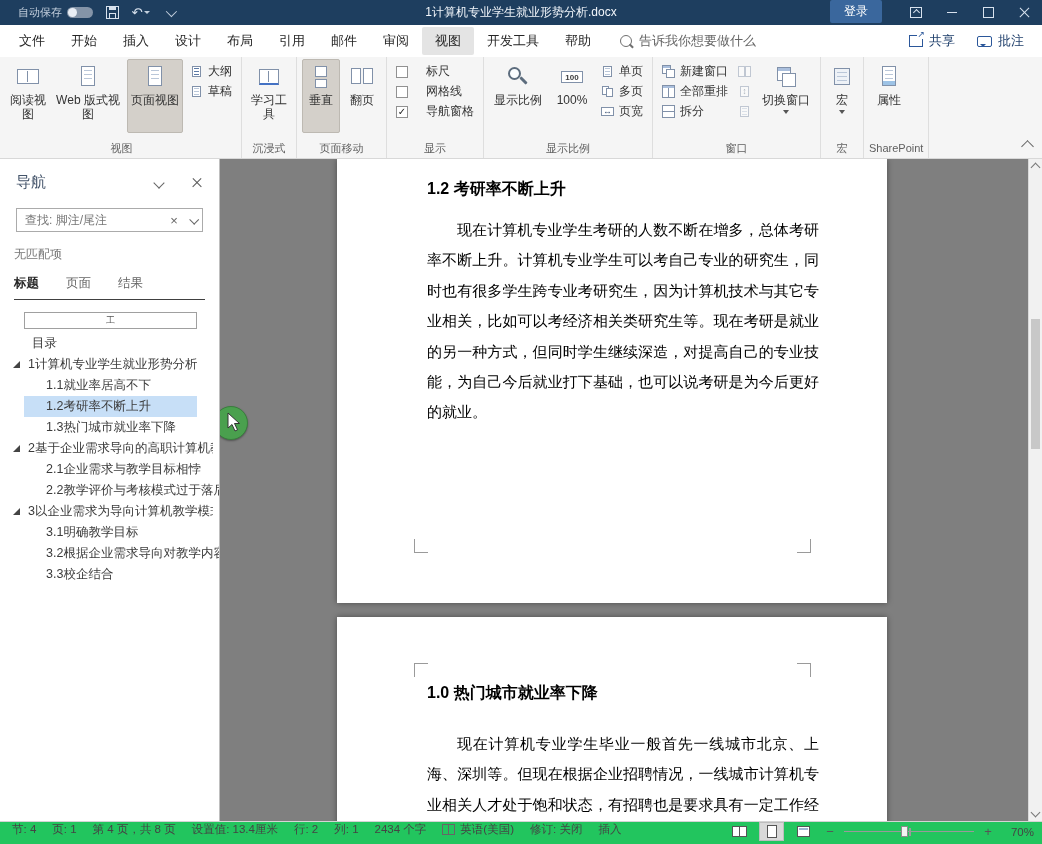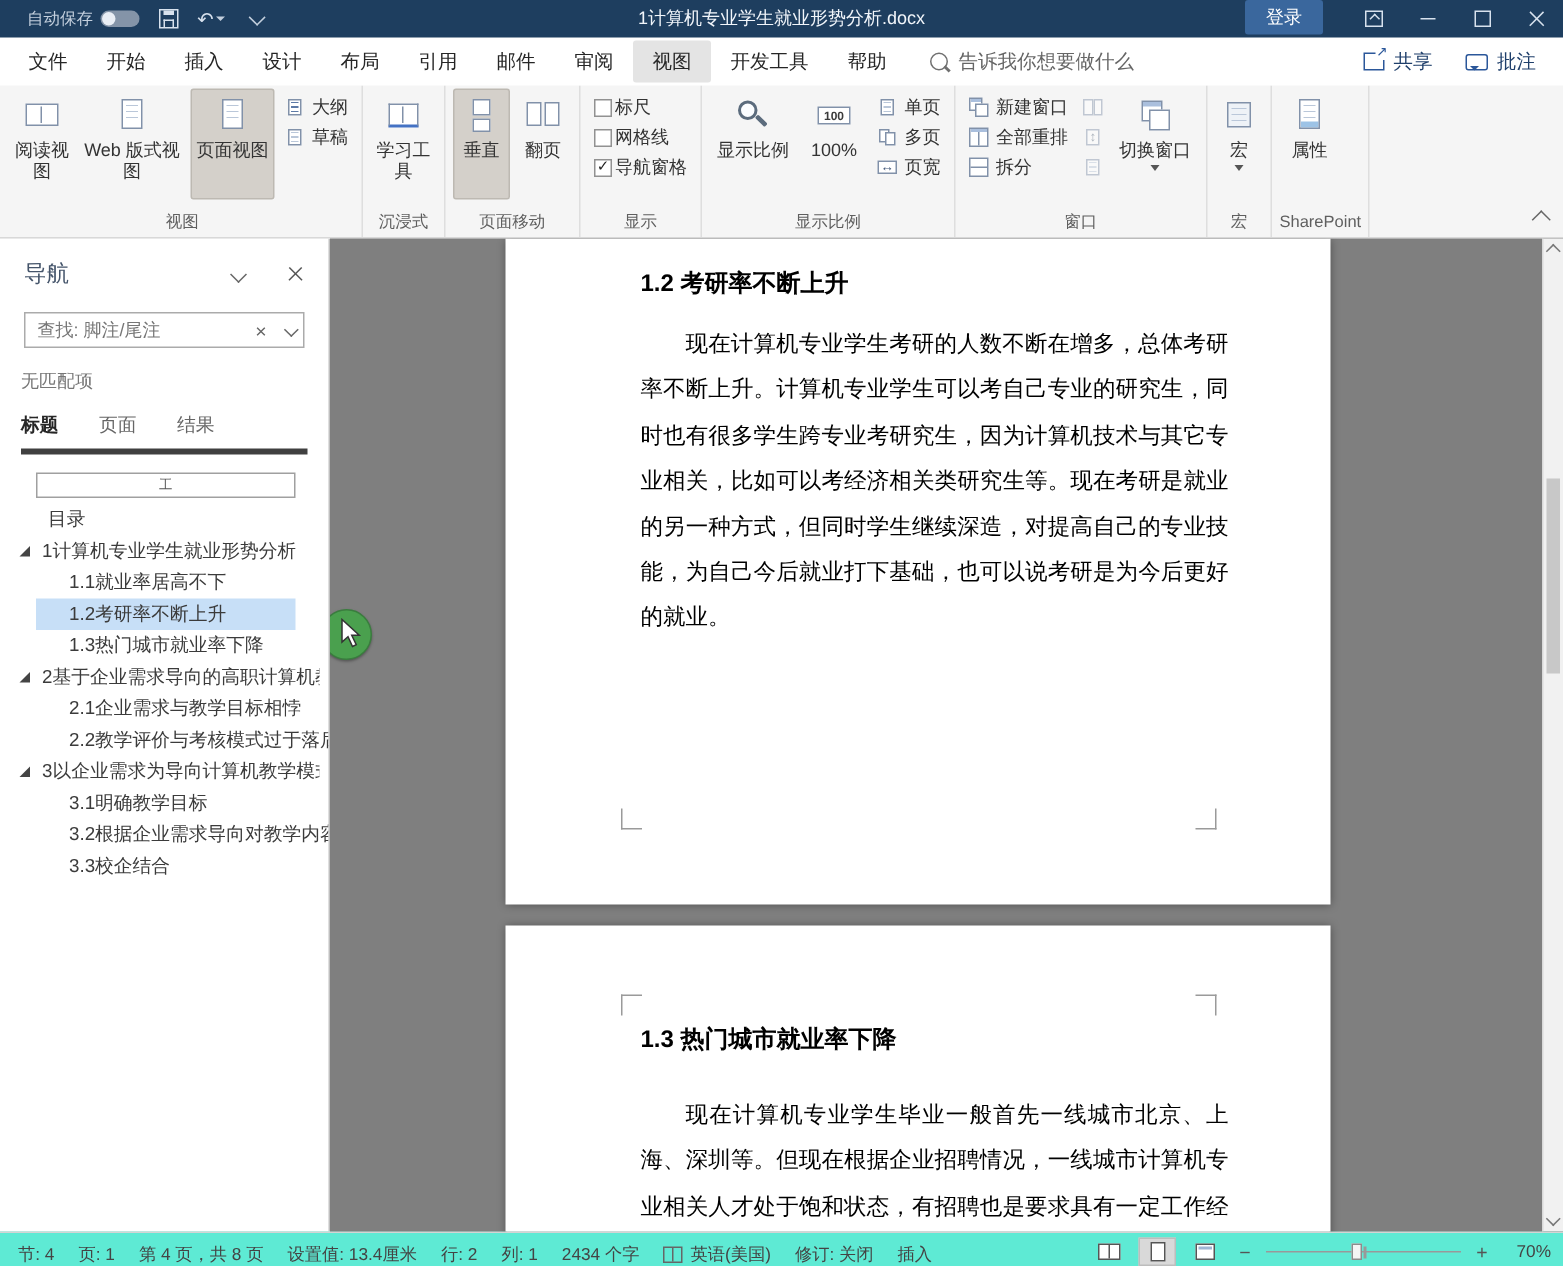--- a/index.html
+++ b/index.html
@@ -51,21 +51,21 @@
   .rgroup-label{height:17px;font-size:11px;color:#5f5f5f;text-align:center;line-height:15px;white-space:nowrap;}
   .rbtn-large{display:flex;flex-direction:column;align-items:center;padding:4px 2px 1px;gap:3px;height:74px;box-sizing:border-box;border:1px solid transparent;border-radius:2px;}
   .rbtn-large.selected{background:#d4d0ca;border-color:#bdb9b2;}
   .rlabel{font-size:12px;line-height:14px;text-align:center;color:#333;}
   .dd-arrow{width:0;height:0;border-left:3.5px solid transparent;border-right:3.5px solid transparent;border-top:4px solid #555;}
   .rcol{display:flex;flex-direction:column;gap:1px;padding-top:3px;}
   .rbtn-small{display:flex;align-items:center;gap:5px;padding:2px 4px;height:19px;box-sizing:border-box;}
   .rbtn-small.disabled{opacity:.45;}
   .rbtn-small.icononly{padding:2px 3px;}
   .slabel{font-size:12px;color:#333;white-space:nowrap;}
-  .chk-row{display:flex;align-items:center;gap:2px;height:19px;padding:0 4px;}
+  .chk-row{display:flex;align-items:center;gap:18px;height:19px;padding:0 4px;}
   .chkbox{width:12px;height:12px;box-sizing:border-box;border:1px solid #919191;background:#fff;display:flex;align-items:center;justify-content:center;font-size:10px;line-height:10px;color:#222;}
   .ribbon-collapse{position:absolute;right:10px;bottom:7px;width:8px;height:8px;border-top:1.6px solid #666;border-right:1.6px solid #666;transform:rotate(-45deg);}
   
   .ricn{width:26px;height:26px;position:relative;flex:0 0 auto;display:inline-block;}
   .ricn::before{content:"";position:absolute;left:6px;right:6px;top:2px;bottom:4px;background:#fff;border:1px solid #8191a9;}
   .ricn::after{content:"";position:absolute;left:9px;right:9px;top:6px;bottom:8px;background:repeating-linear-gradient(to bottom,#bac7d9 0 1px,transparent 1px 4px);}
   .i-read-mode::before{left:2px;right:2px;top:5px;bottom:6px;}
   .i-read-mode::after{left:12px;right:auto;width:1px;top:7px;bottom:8px;background:#8191a9;}
   .i-learning-tools::before{left:3px;right:3px;top:5px;bottom:5px;border-bottom:2px solid #4472c4;}
   .i-learning-tools::after{left:12px;right:auto;width:1px;top:7px;bottom:8px;background:#8191a9;}
@@ -109,21 +109,21 @@
   .np-close{position:relative;width:12px;height:12px;}
   .np-close::before,.np-close::after{content:"";position:absolute;left:0;top:5px;width:12px;height:1.3px;background:#555;}
   .np-close::before{transform:rotate(45deg);} .np-close::after{transform:rotate(-45deg);}
   .np-search{margin:16px 16px 0 16px;height:24px;box-sizing:border-box;border:1px solid #ababab;display:flex;align-items:center;padding-left:8px;background:#fff;}
   .np-search-text{flex:1;font-size:12px;color:#767676;white-space:nowrap;overflow:hidden;}
   .np-search-x{width:20px;text-align:center;color:#666;font-size:12px;}
   .np-search-x::before{content:"×";font-size:13px;}
   .np-search-dd{width:18px;height:100%;display:flex;align-items:center;justify-content:center;}
   .np-search-dd .chev{width:6px;height:6px;border-bottom:1.4px solid #666;border-right:1.4px solid #666;transform:rotate(45deg) translateY(-1px);}
   .np-nomatch{margin:14px 0 0 14px;color:#767676;font-size:12px;}
-  .np-tabs{display:flex;gap:27px;margin:12px 0 0 14px;padding-bottom:7px;border-bottom:4px solid #404040;margin-right:14px;}
+  .np-tabs{display:flex;gap:27px;margin:12px 0 0 14px;padding-bottom:7px;border-bottom:1px solid #404040;margin-right:14px;}
   .np-tab{color:#666;} .np-tab.active{color:#262626;font-weight:bold;}
   .np-tree{margin-top:10px;flex:1;overflow:hidden;}
   .np-boxrow{height:15px;margin:2px 22px 4px 24px;border:1px solid #a0a0a0;display:flex;align-items:center;justify-content:center;font-size:9px;color:#555;line-height:1;}
   .np-row{height:21px;display:flex;align-items:center;position:relative;color:#3b3b3b;}
   .np-row .txt{position:relative;z-index:1;white-space:nowrap;overflow:hidden;max-width:185px;}
   .np-row.selected::before{content:"";position:absolute;left:24px;right:22px;top:0;bottom:0;background:#c7dff7;}
   .ind1{padding-left:28px;} .ind2{padding-left:32px;} .ind3{padding-left:46px;}
   .tri{position:absolute;left:13px;top:7px;width:0;height:0;border-left:7px solid transparent;border-bottom:7px solid #444;z-index:1;}
   
   .canvas{flex:1;position:relative;background:#7f7f7f;overflow:hidden;}
@@ -143,21 +143,21 @@
   .cm-tr{left:460px;top:46px;border-right:1px solid #9a9a9a;border-top:1px solid #9a9a9a;}
   .vscroll{position:absolute;right:0;top:0;bottom:0;width:14px;background:#f1f1f1;border-left:1px solid #d9d9d9;box-sizing:border-box;}
   .vs-arrow{position:absolute;left:3px;width:6px;height:6px;border-top:1.4px solid #777;border-right:1.4px solid #777;}
   .vs-arrow.up{top:5px;transform:rotate(-45deg);}
   .vs-arrow.down{bottom:5px;transform:rotate(135deg);}
   .vs-thumb{position:absolute;left:2px;right:2px;top:160px;height:130px;background:#c8c8c8;}
   .cursor-wrap{position:absolute;left:-6px;top:247px;width:34px;height:34px;}
   .cursor-circle{position:absolute;left:0;top:0;width:32px;height:32px;border-radius:50%;background:#4aa04e;border:1px solid #3a7d3e;box-shadow:0 1px 2px rgba(0,0,0,.35);}
   .cursor-svg{position:absolute;left:13px;top:6px;}
   
-  .statusbar{height:22px;flex:0 0 auto;background:#5eead4;border-top:1px solid #d4d4d4;display:flex;align-items:flex-end;font-size:11.5px;color:#444;gap:24px;}
+  .statusbar{height:22px;flex:0 0 auto;background:#22c55e;border-top:1px solid #d4d4d4;display:flex;align-items:flex-start;font-size:11.5px;color:#444;gap:24px;}
   .sb-left{display:flex;align-items:center;padding-left:4px;}
   .sb-item{padding:0 8px;white-space:nowrap;display:flex;align-items:center;gap:5px;}
   .sb-proof{width:11px;height:9px;border:1px solid #666;position:relative;display:inline-block;}
   .sb-proof::after{content:"";position:absolute;left:5px;top:0;bottom:0;width:1px;background:#666;}
   .sb-right{margin-left:auto;display:flex;align-items:center;gap:7px;padding-right:8px;}
   .sb-view{width:23px;height:17px;display:flex;align-items:center;justify-content:center;border:1px solid transparent;}
   .sb-view.active{background:#d9d9d9;border-color:#bdbdbd;}
   .vg{width:11px;height:9px;border:1px solid #555;position:relative;display:inline-block;background:#fff;}
   .vg-book{width:13px;} .vg-book::after{content:"";position:absolute;left:5.5px;top:0;bottom:0;width:1px;background:#555;}
   .vg-page{width:8px;height:11px;}
@@ -466,21 +466,21 @@
     <div class="canvas">
       <div class="page page1">
         <div class="doc-heading">1.2 考研率不断上升</div>
         <div class="doc-body">现在计算机专业学生考研的人数不断在增多，总体考研率不断上升。计算机专业学生可以考自己专业的研究生，同时也有很多学生跨专业考研究生，因为计算机技术与其它专业相关，比如可以考经济相关类研究生等。现在考研是就业的另一种方式，但同时学生继续深造，对提高自己的专业技能，为自己今后就业打下基础，也可以说考研是为今后更好的就业。</div>
         <span class="cmark cm-bl"></span>
         <span class="cmark cm-br"></span>
       </div>
       <div class="page page2">
         <span class="cmark cm-tl"></span>
         <span class="cmark cm-tr"></span>
-        <div class="doc-heading">1.3 热门城市就业率下降</div>
+        <div class="doc-heading">1.0 热门城市就业率下降</div>
         <div class="doc-body">现在计算机专业学生毕业一般首先一线城市北京、上海、深圳等。但现在根据企业招聘情况，一线城市计算机专业相关人才处于饱和状态，有招聘也是要求具有一定工作经验，具有团队领导能力等要求。但其它二线与三线城市需求不断</div>
       </div>
       <div class="vscroll">
         <span class="vs-arrow up"></span>
         <span class="vs-thumb"></span>
         <span class="vs-arrow down"></span>
       </div>
       <div class="cursor-wrap">
         <span class="cursor-circle"></span>
         <svg class="cursor-svg" width="16" height="20" viewBox="0 0 16 20">

